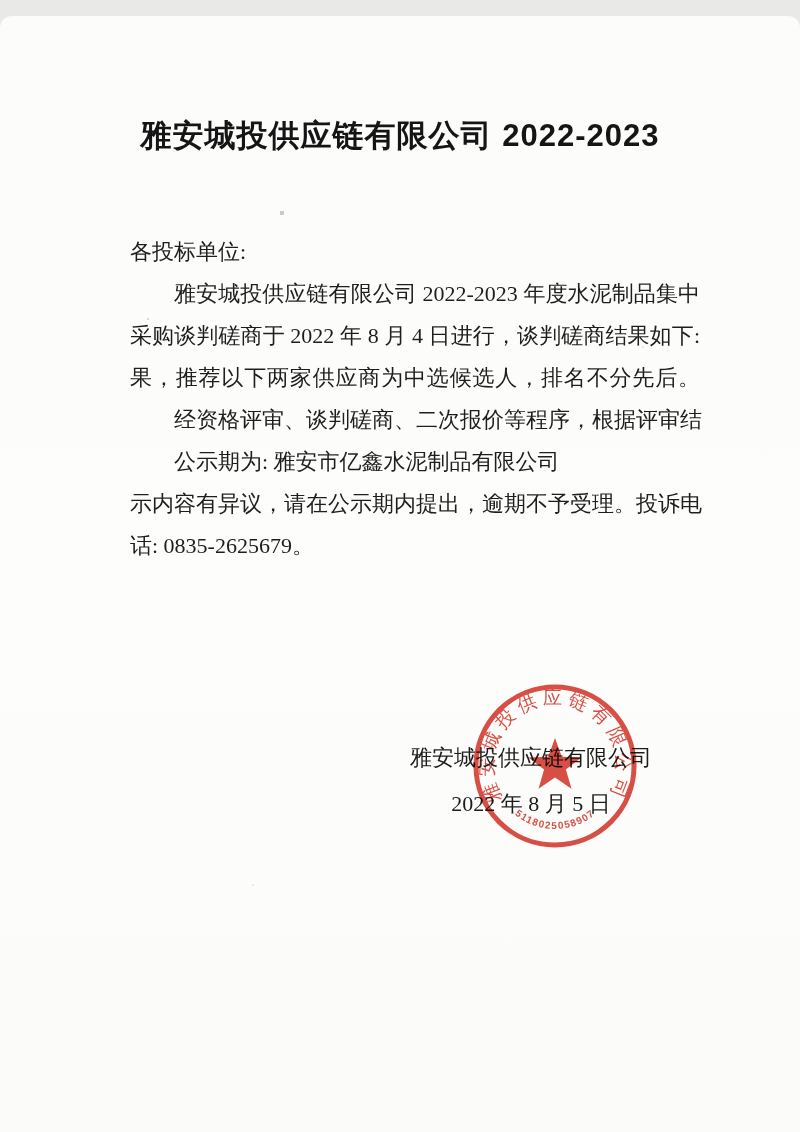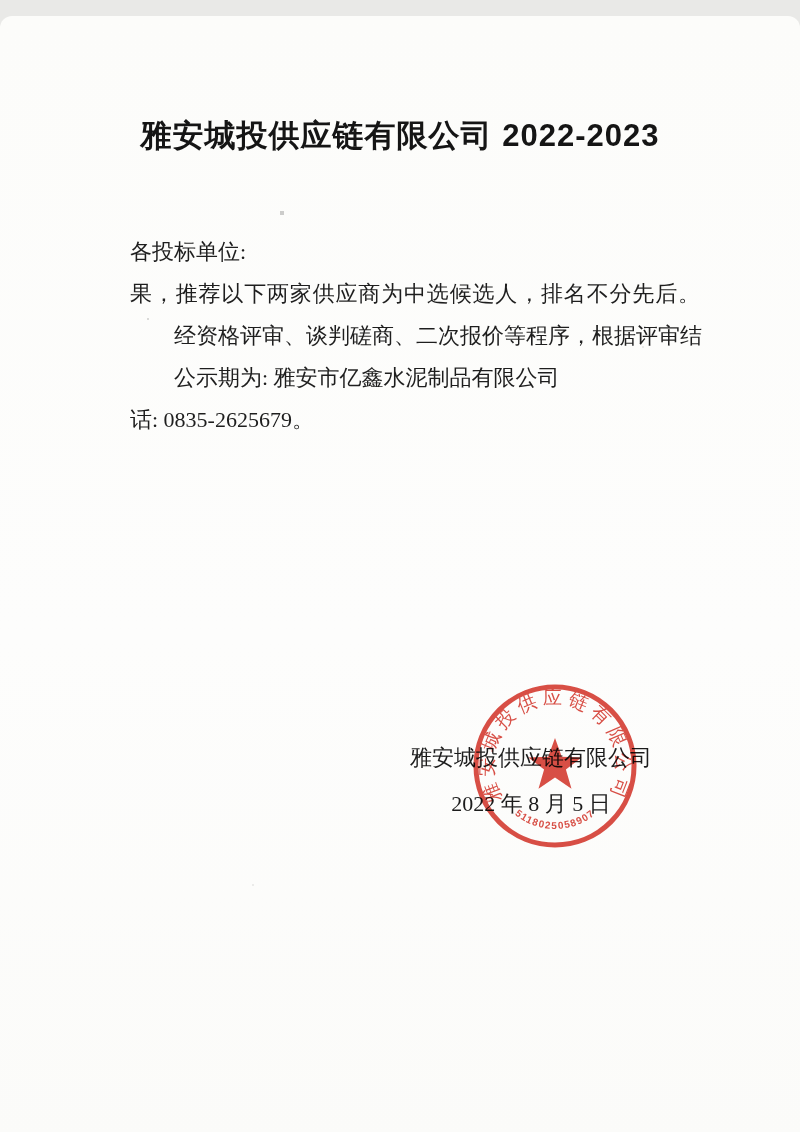--- a/index.html
+++ b/index.html
@@ -100,23 +100,26 @@
 <div class="page">
 
   <div class="speckles"></div>
 
   <div class="title-block">
     <div>雅安城投供应链有限公司 2022-2023</div>
   </div>
 
   <div class="content">
     <div class="line">各投标单位:</div>
+    <div class="line indent fill">雅安城投供应链有限公司 2022-2023 年度水泥制品集中</div>
+    <div class="line fill">采购谈判磋商于 2022 年 8 月 4 日进行，谈判磋商结果如下:</div>
     <div class="line fill">果，推荐以下两家供应商为中选候选人，排名不分先后。</div>
     <div class="line indent fill">经资格评审、谈判磋商、二次报价等程序，根据评审结</div>
     <div class="line indent">公示期为: 雅安市亿鑫水泥制品有限公司</div>
+    <div class="line fill">示内容有异议，请在公示期内提出，逾期不予受理。投诉电</div>
     <div class="line">话: 0835-2625679。</div>
   </div>
 
   <div class="signature-block">
     <div>雅安城投供应链有限公司</div>
     <div>2022 年 8 月 5 日</div>
   </div>
 
   <div class="stamp">
     <svg width="220" height="220" viewBox="0 0 220 220">

